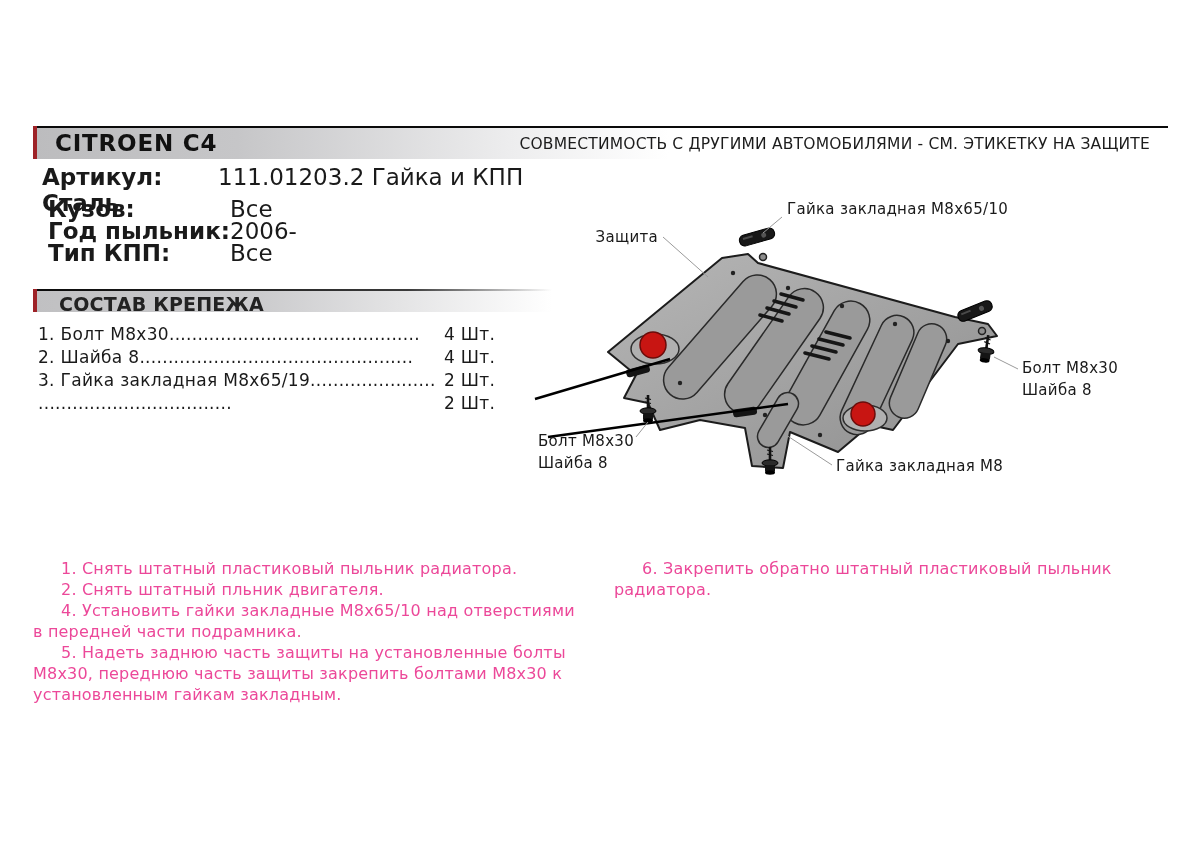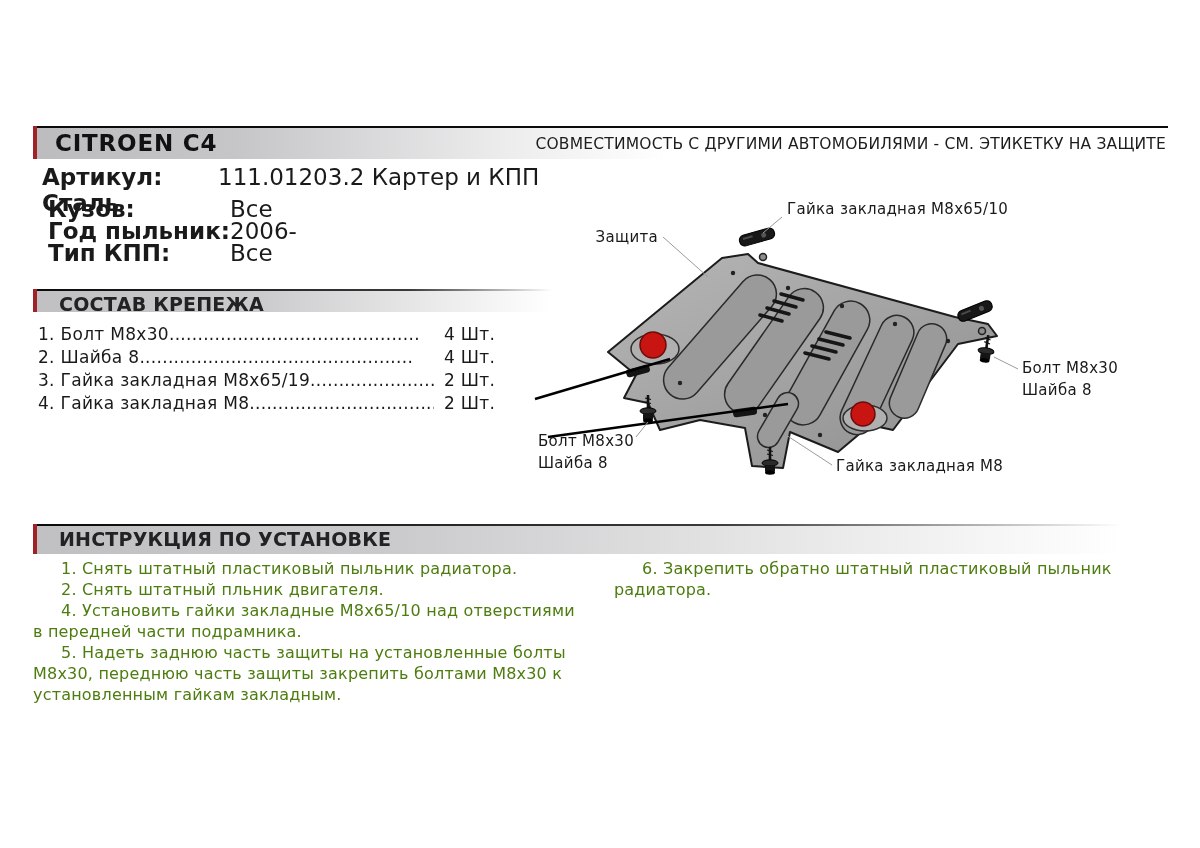--- a/index.html
+++ b/index.html
@@ -11,21 +11,21 @@
   .bar{position:absolute;box-sizing:border-box;}
   .bar .stripe{position:absolute;left:0;top:0;width:4px;height:100%;background:#9e2227;}
   .topline{position:absolute;left:0;top:0;width:100%;height:2px;}
   .title-bar{
     left:33px;top:126px;width:1135px;height:33px;
     background:linear-gradient(90deg,#bcbcbe 0%,#c6c6c8 18%,#ededee 42%,#ffffff 56%);
     text-align:right;
   }
   .title-bar .topline{background:#0a0a0a;}
   .brand{position:absolute;left:22px;top:4px;font-size:23px;font-weight:700;letter-spacing:.8px;color:#111;}
-  .compat{position:absolute;right:2px;top:9px;font-size:15.5px;letter-spacing:.2px;color:#1c1c1c;white-space:nowrap;}
+  .compat{position:absolute;right:18px;top:9px;font-size:15.5px;letter-spacing:.2px;color:#1c1c1c;white-space:nowrap;}
   
   .article-row{position:absolute;left:42px;top:164px;font-size:23px;display:flex;}
   .article-label{font-weight:700;width:176px;}
   .specs{position:absolute;left:48px;top:198px;font-size:23px;}
   .spec-row{display:flex;height:22px;line-height:22px;}
   .spec-label{font-weight:700;width:182px;}
   
   .hw-bar{
     left:33px;top:289px;width:535px;height:23px;
     background:linear-gradient(90deg,#c0c0c2 0%,#c9c9cb 40%,rgba(255,255,255,0) 97%);
@@ -40,40 +40,40 @@
   
   .hw-list{position:absolute;left:38px;top:323px;width:470px;font-size:17px;letter-spacing:.3px;}
   .hw-row{display:flex;height:23px;line-height:23px;align-items:center;}
   .hw-name{white-space:nowrap;}
   .hw-dots{flex:1;overflow:hidden;white-space:nowrap;margin-right:10px;}
   .hw-qty{width:64px;white-space:nowrap;}
   
   .diagram{position:absolute;left:520px;top:185px;width:680px;height:310px;}
   .diagram text{font-family:"DejaVu Sans","Liberation Sans",sans-serif;font-size:15px;fill:#1a1a1a;letter-spacing:.3px;}
   
-  .inst-col{position:absolute;top:558px;font-size:16px;line-height:21px;letter-spacing:.2px;color:#4d7c0f;}
+  .inst-col{position:absolute;top:558px;font-size:16px;line-height:21px;letter-spacing:.2px;color:#ec4899;}
   .inst-left{left:33px;width:548px;}
   .inst-right{left:614px;width:545px;}
   .inst-col p{margin:0;text-indent:28px;}
 </style>
 </head>
 <body>
 
 <div class="page">
 
   <div class="bar title-bar">
     <div class="topline"></div>
     <div class="stripe"></div>
     <span class="brand">CITROEN C4</span>
     <span class="compat">СОВМЕСТИМОСТЬ С ДРУГИМИ АВТОМОБИЛЯМИ - СМ. ЭТИКЕТКУ НА ЗАЩИТЕ</span>
   </div>
 
   <div class="article-row">
     <span class="article-label">Артикул: Сталь</span>
-    <span class="article-value">111.01203.2 Картер и КПП</span>
+    <span class="article-value">111.01203.2 Гайка и КПП</span>
   </div>
 
   <div class="specs">
     <div class="spec-row">
       <span class="spec-label">Кузов:</span>
       <span class="spec-value">Все</span>
     </div>
     <div class="spec-row">
       <span class="spec-label">Год пыльник:</span>
       <span class="spec-value">2006-</span>
@@ -100,21 +100,20 @@
       <span class="hw-name">2. Шайба 8</span>
       <span class="hw-dots">................................................</span>
       <span class="hw-qty">4 Шт.</span>
     </div>
     <div class="hw-row">
       <span class="hw-name">3. Гайка закладная М8х65/19</span>
       <span class="hw-dots">........................</span>
       <span class="hw-qty">2 Шт.</span>
     </div>
     <div class="hw-row">
-      <span class="hw-name">4. Гайка закладная М8</span>
       <span class="hw-dots">..................................</span>
       <span class="hw-qty">2 Шт.</span>
     </div>
   </div>
 
   <svg class="diagram" viewBox="0 0 680 310">
     <defs>
       <linearGradient id="plateG" x1="0" y1="0" x2="1" y2="1">
         <stop offset="0" stop-color="#b6b6b6"></stop>
         <stop offset="0.5" stop-color="#a3a3a3"></stop>
@@ -219,25 +218,20 @@
 
     <text x="138" y="57" text-anchor="end">Защита</text>
     <text x="267" y="29">Гайка закладная М8х65/10</text>
     <text x="502" y="188">Болт М8х30</text>
     <text x="502" y="210">Шайба 8</text>
     <text x="18" y="261">Болт М8х30</text>
     <text x="18" y="283">Шайба 8</text>
     <text x="316" y="286">Гайка закладная М8</text>
   </svg>
 
-  <div class="bar inst-bar">
-    <div class="topline"></div>
-    <div class="stripe"></div>
-    <span class="section-title">ИНСТРУКЦИЯ ПО УСТАНОВКЕ</span>
-  </div>
 
   <div class="inst-col inst-left">
     <p>1. Снять штатный пластиковый пыльник радиатора.</p>
     <p>2. Снять штатный пльник двигателя.</p>
     <p>4. Установить гайки закладные М8х65/10 над отверстиями в передней части подрамника.</p>
     <p>5. Надеть заднюю часть защиты на установленные болты М8х30, переднюю часть защиты закрепить болтами М8х30 к установленным гайкам закладным.</p>
   </div>
   <div class="inst-col inst-right">
     <p>6. Закрепить обратно штатный пластиковый пыльник радиатора.</p>
   </div>

